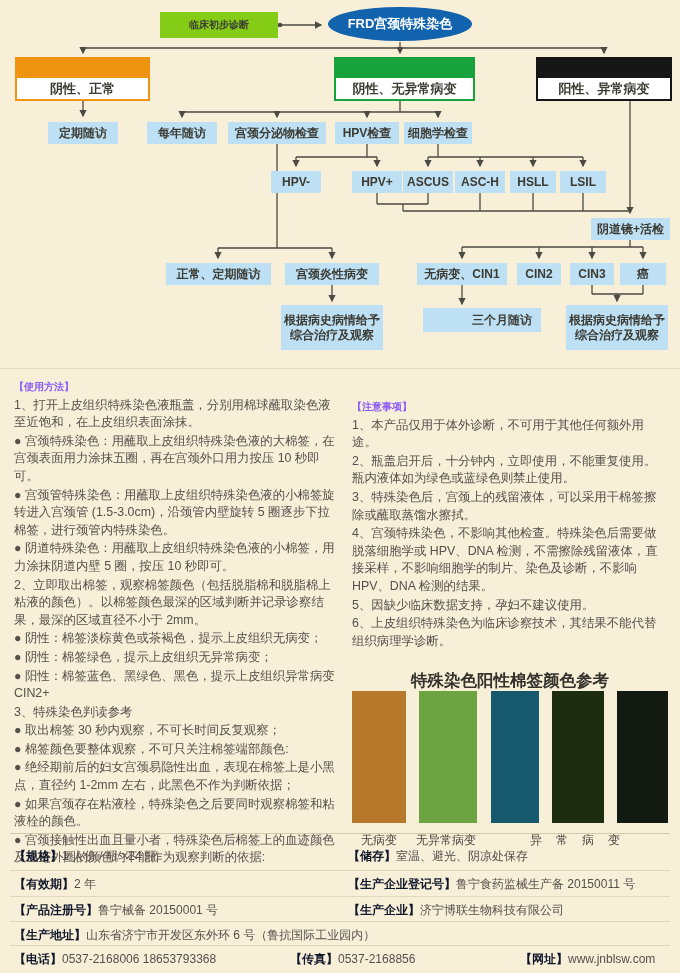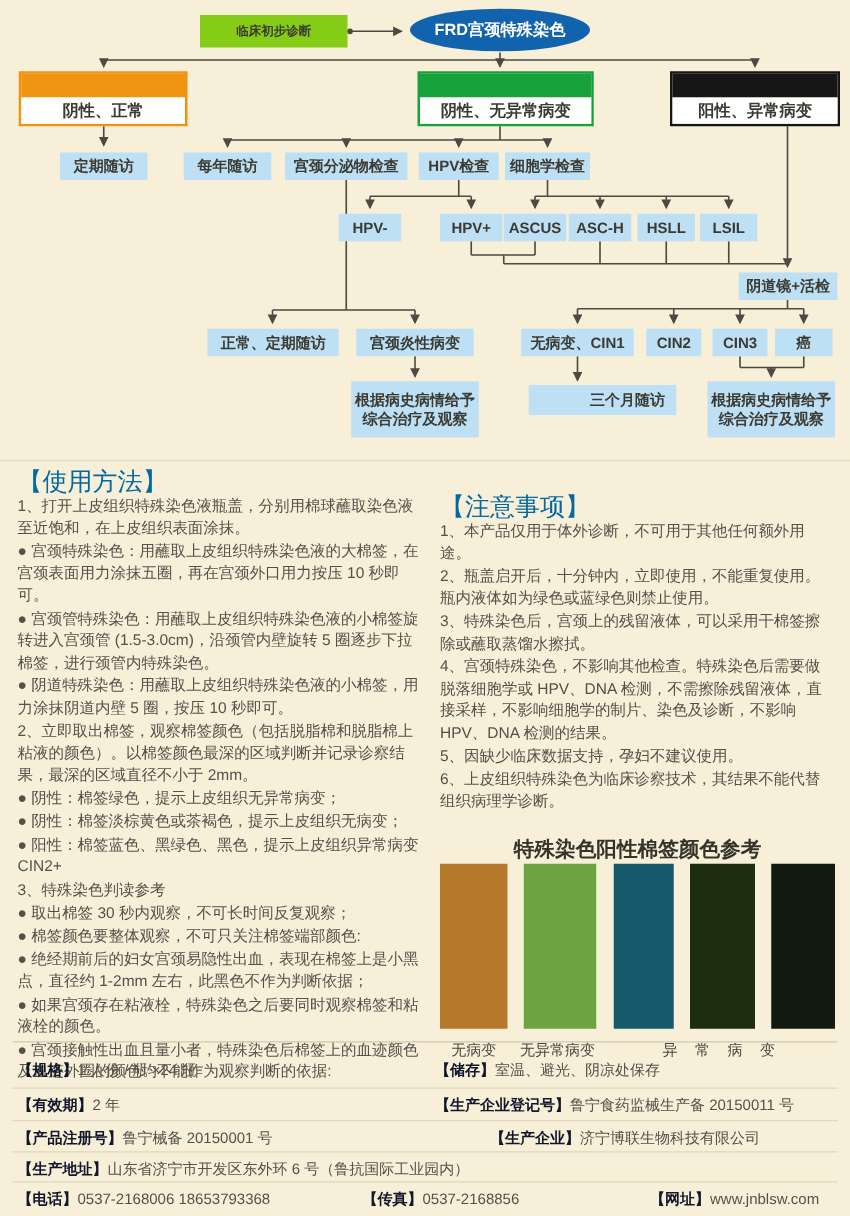--- a/index.html
+++ b/index.html
@@ -31,21 +31,21 @@
     color:#fff;font-weight:bold;font-size:13px;
   }
   .fc-cat{position:absolute;display:flex;flex-direction:column;border:2px solid;}
   .fc-cat .bar{flex:1;}
   .fc-cat .lbl{
     height:21px;background:#fff;display:flex;align-items:center;justify-content:center;
     font-weight:bold;font-size:13px;color:#3b3b33;
   }
   
   .col{position:absolute;font-size:12.4px;line-height:17.6px;}
-  .sec-title{color:#0369a1;font-weight:normal;font-size:20px;margin:0 0 6px 0;}
+  .sec-title{color:#8b5cf6;font-weight:bold;font-size:10px;margin:0 0 6px 0;}
   .col p{margin:0 0 1px 0;}
   
   #colorchart{margin-top:22px;}
   .cc-title{text-align:center;font-weight:bold;font-size:16.5px;color:#33322b;margin:0 0 12px 0;}
   .cc-bars{display:flex;justify-content:space-between;height:132px;}
   .cc-bar{height:132px;}
   .cc-labels{display:flex;margin-top:9px;font-size:12px;color:#4a473f;}
   .cc-l1{width:54px;text-align:center;}
   .cc-l2{width:72px;text-align:center;margin-left:4px;}
   .cc-l3{flex:1;text-align:center;letter-spacing:14px;padding-left:14px;}
@@ -157,22 +157,22 @@
 
 <div class="hr-faint" style="left:0;top:368px;width:680px;"></div>
 
 <div class="col" style="left:14px;top:378px;width:322px;">
   <p class="sec-title">【使用方法】</p>
   <p>1、打开上皮组织特殊染色液瓶盖，分别用棉球蘸取染色液至近饱和，在上皮组织表面涂抹。</p>
   <p>● 宫颈特殊染色：用蘸取上皮组织特殊染色液的大棉签，在宫颈表面用力涂抹五圈，再在宫颈外口用力按压 10 秒即可。</p>
   <p>● 宫颈管特殊染色：用蘸取上皮组织特殊染色液的小棉签旋转进入宫颈管 (1.5-3.0cm)，沿颈管内壁旋转 5 圈逐步下拉棉签，进行颈管内特殊染色。</p>
   <p>● 阴道特殊染色：用蘸取上皮组织特殊染色液的小棉签，用力涂抹阴道内壁 5 圈，按压 10 秒即可。</p>
   <p>2、立即取出棉签，观察棉签颜色（包括脱脂棉和脱脂棉上粘液的颜色）。以棉签颜色最深的区域判断并记录诊察结果，最深的区域直径不小于 2mm。</p>
+  <p>● 阴性：棉签淡棕黄色或茶褐色，提示上皮组织无病变；</p>
   <p>● 阴性：棉签绿色，提示上皮组织无异常病变；</p>
-  <p>● 阴性：棉签淡棕黄色或茶褐色，提示上皮组织无病变；</p>
   <p>● 阳性：棉签蓝色、黑绿色、黑色，提示上皮组织异常病变 CIN2+</p>
   <p>3、特殊染色判读参考</p>
   <p>● 取出棉签 30 秒内观察，不可长时间反复观察；</p>
   <p>● 棉签颜色要整体观察，不可只关注棉签端部颜色:</p>
   <p>● 绝经期前后的妇女宫颈易隐性出血，表现在棉签上是小黑点，直径约 1-2mm 左右，此黑色不作为判断依据；</p>
   <p>● 如果宫颈存在粘液栓，特殊染色之后要同时观察棉签和粘液栓的颜色。</p>
   <p>● 宫颈接触性出血且量小者，特殊染色后棉签上的血迹颜色及血迹外圈的颜色均不能作为观察判断的依据:</p>
 </div>
 
 <div class="col" style="left:352px;top:398px;width:316px;">
@@ -215,21 +215,21 @@
 </div>
 <div class="spec" style="left:14px;top:876px;">
   <span class="lab">【有效期】</span><span class="val">2 年</span>
 </div>
 <div class="spec" style="left:348px;top:876px;">
   <span class="lab">【生产企业登记号】</span><span class="val">鲁宁食药监械生产备 20150011 号</span>
 </div>
 <div class="spec" style="left:14px;top:902px;">
   <span class="lab">【产品注册号】</span><span class="val">鲁宁械备 20150001 号</span>
 </div>
-<div class="spec" style="left:348px;top:902px;margin-left:44px;">
+<div class="spec" style="left:348px;top:902px;">
   <span class="lab">【生产企业】</span><span class="val">济宁博联生物科技有限公司</span>
 </div>
 <div class="spec" style="left:14px;top:927px;">
   <span class="lab">【生产地址】</span><span class="val">山东省济宁市开发区东外环 6 号（鲁抗国际工业园内）</span>
 </div>
 <div class="spec" style="left:14px;top:951px;">
   <span class="lab">【电话】</span><span class="val">0537-2168006  18653793368</span>
 </div>
 <div class="spec" style="left:290px;top:951px;">
   <span class="lab">【传真】</span><span class="val">0537-2168856</span>

